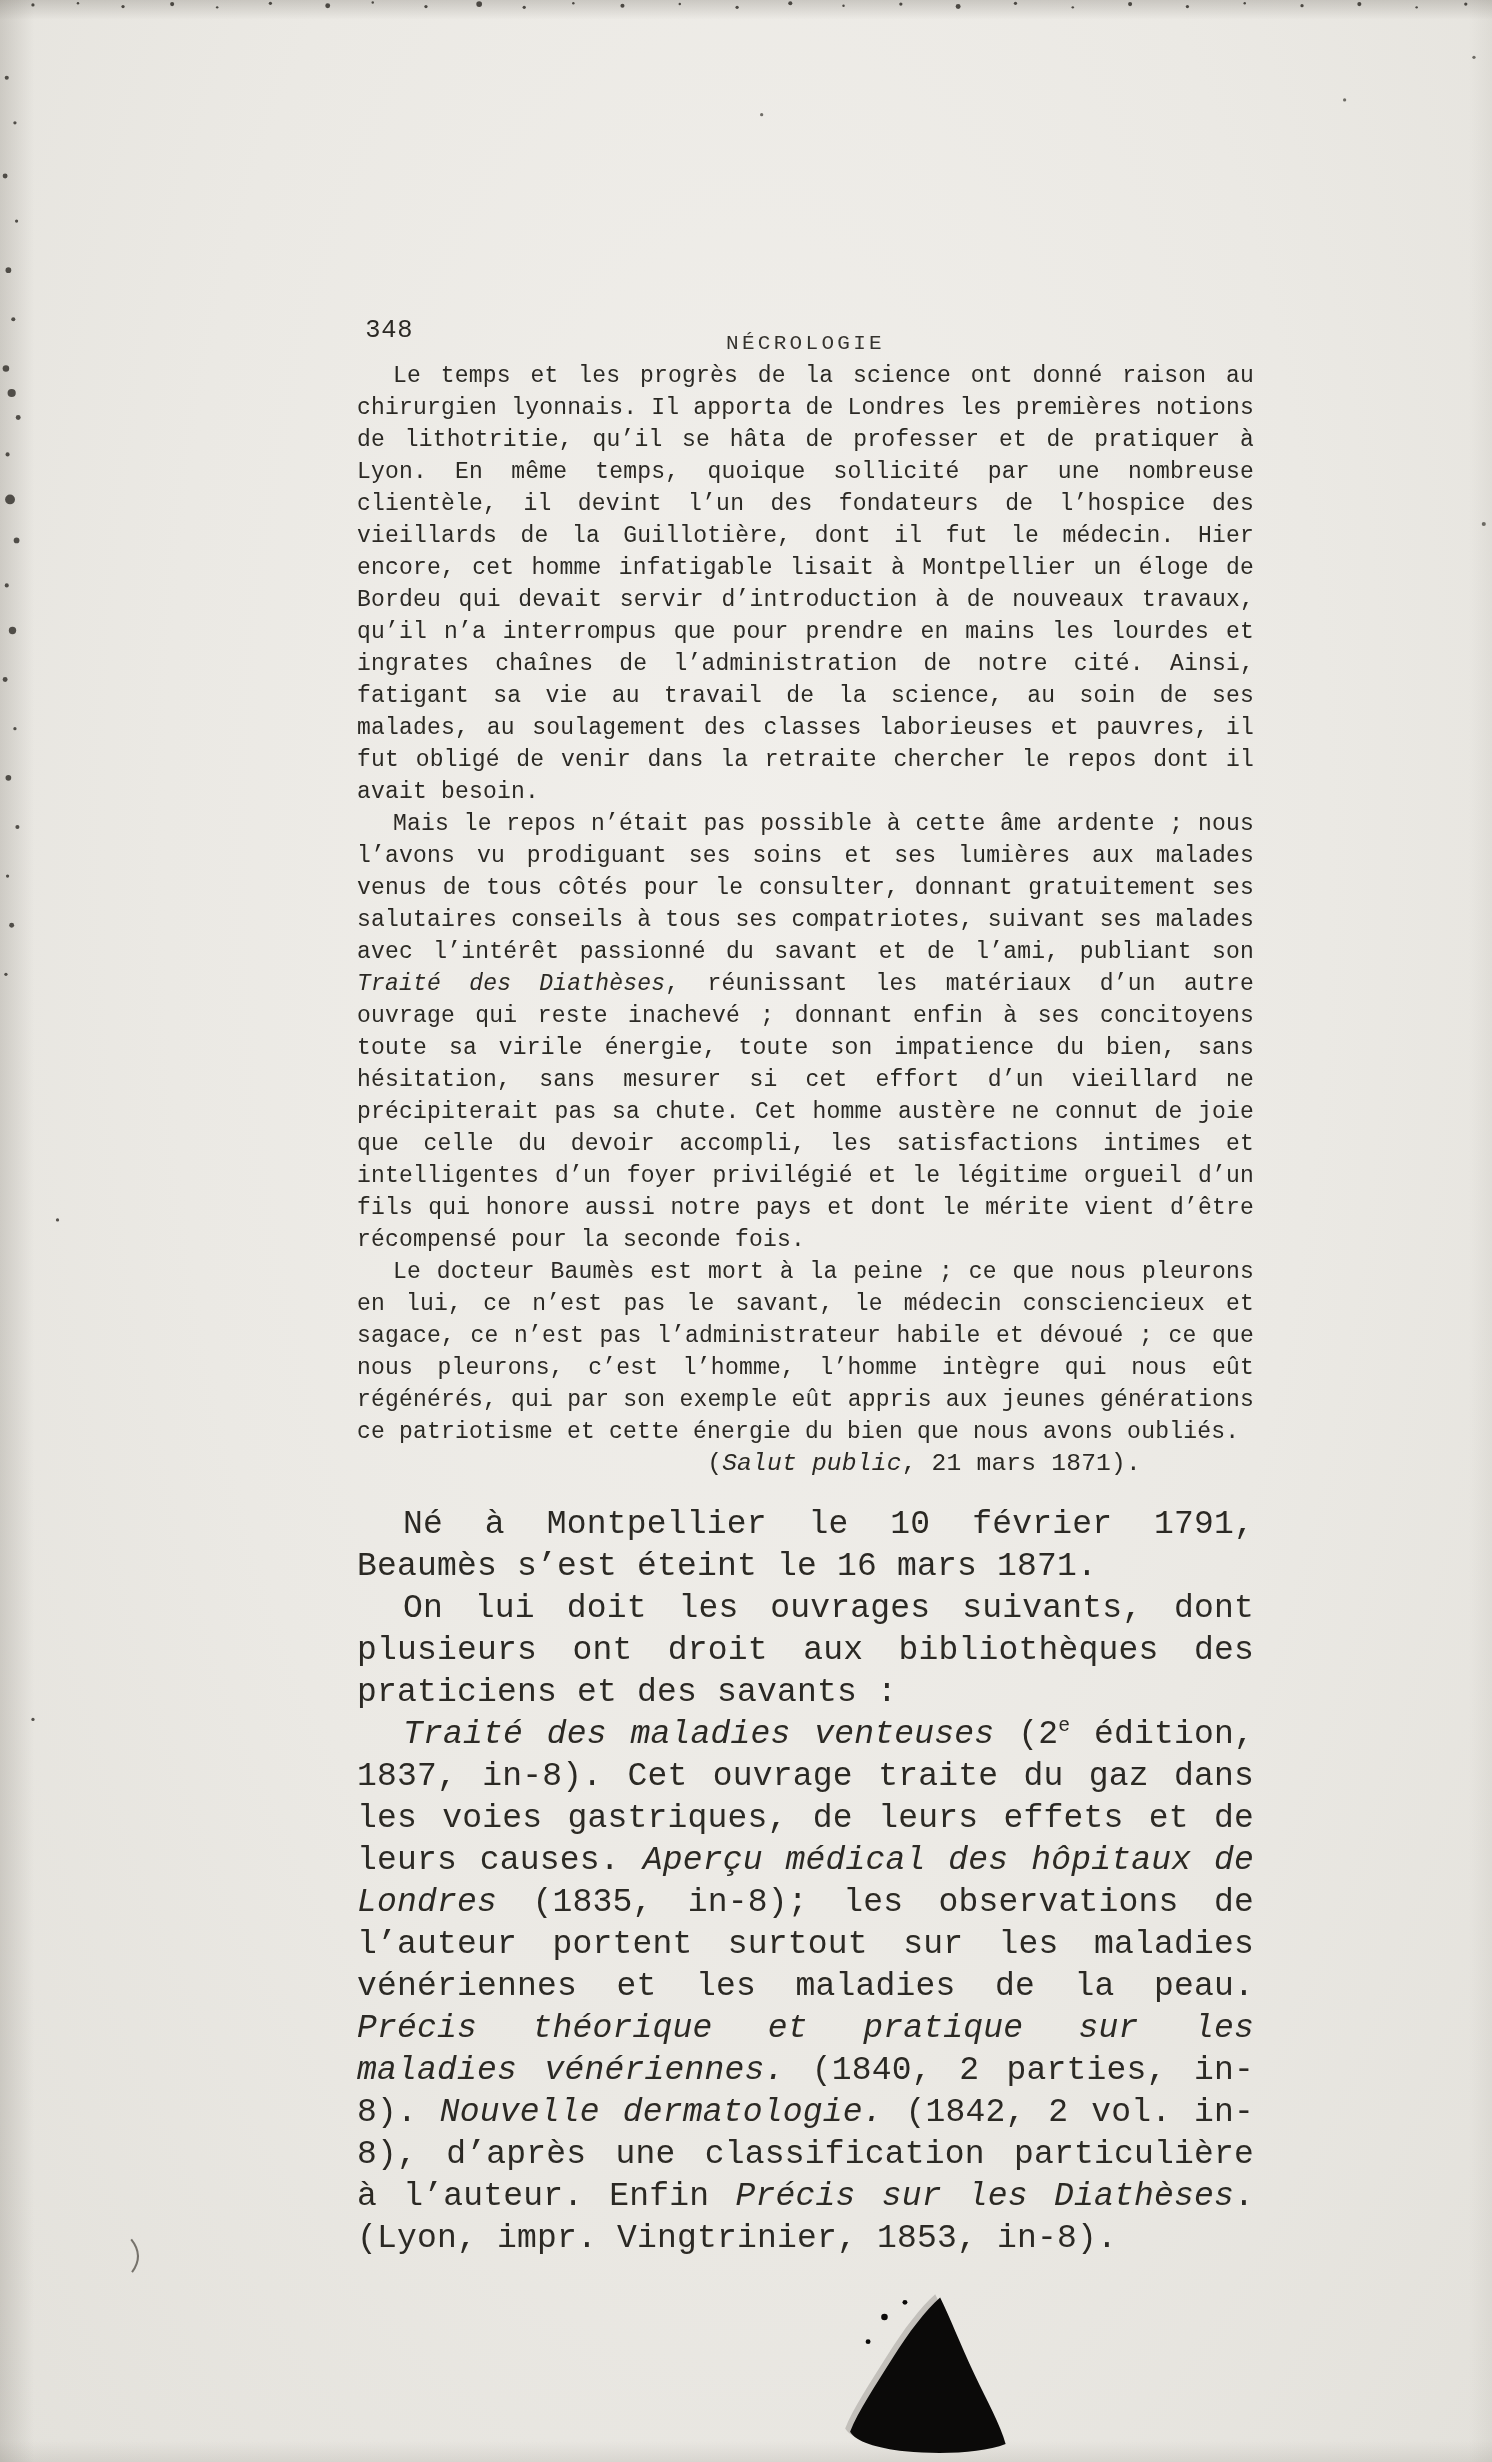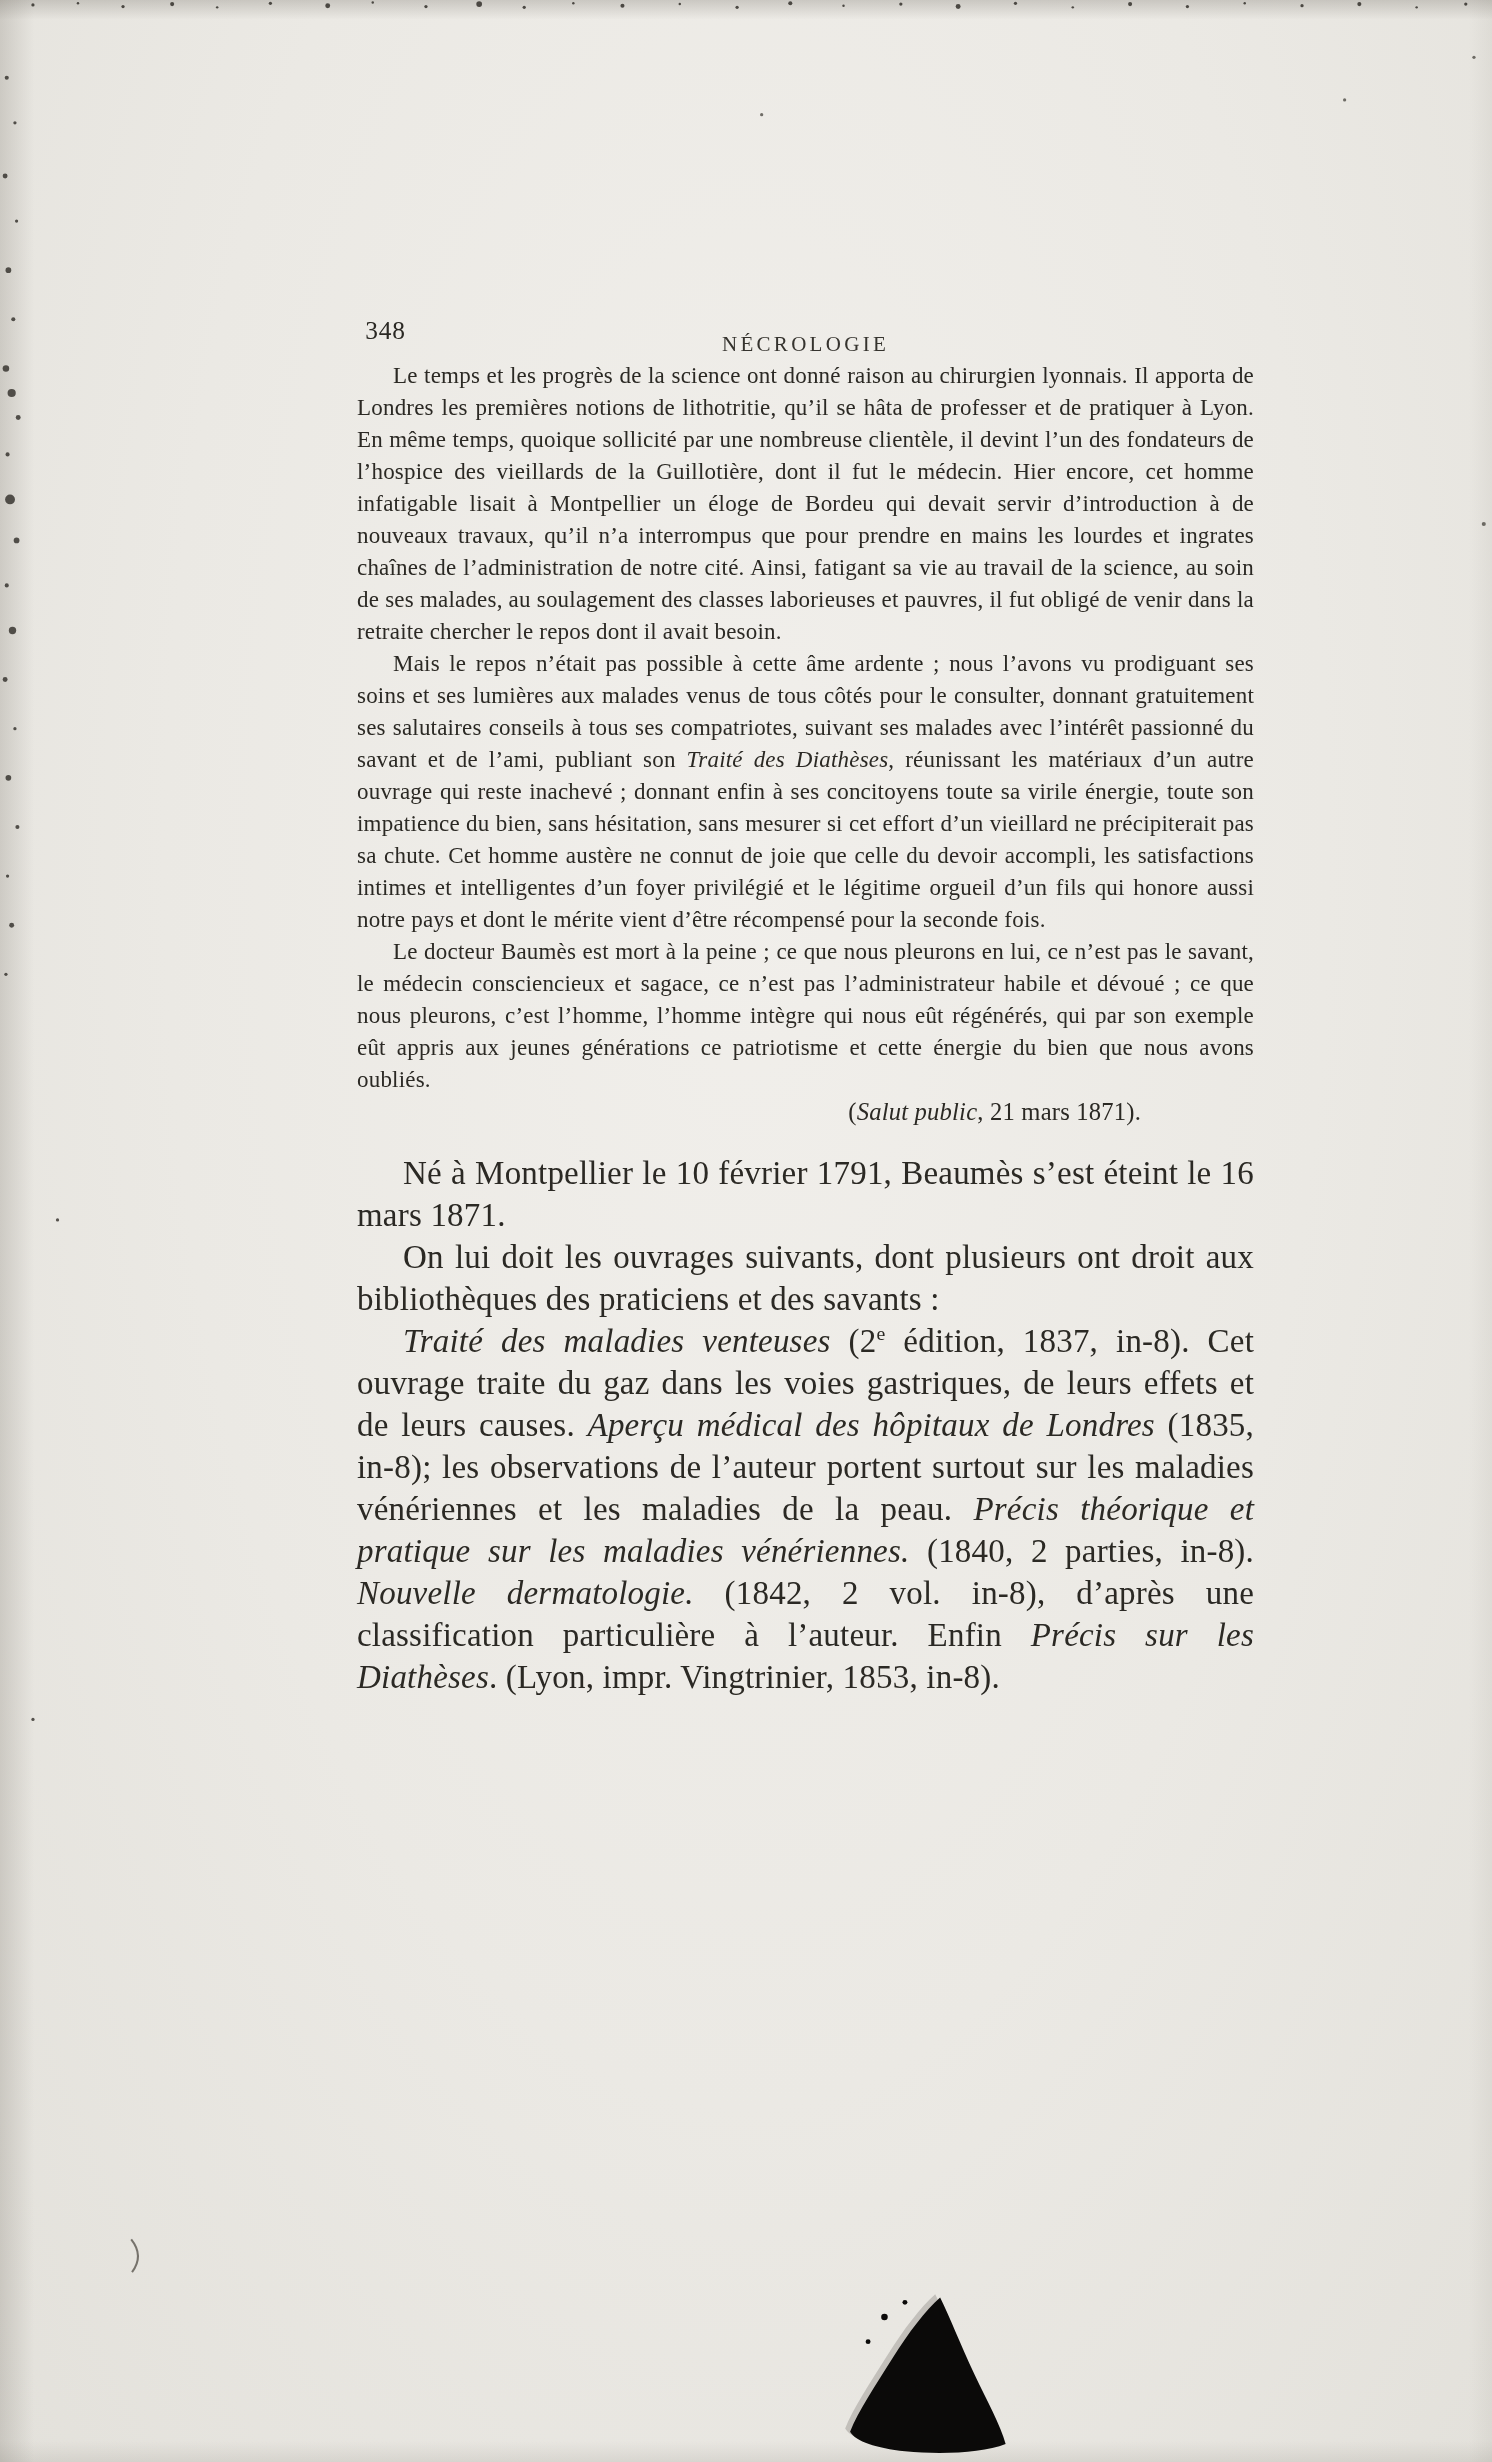--- a/index.html
+++ b/index.html
@@ -3,21 +3,21 @@
 <meta charset="utf-8">
 <style>
   html, body { margin: 0; padding: 0; background: #cfcdc8; }
   .page {
     position: relative;
     width: 1493px;
     height: 2462px;
     margin: 0 auto;
     overflow: hidden;
     color: #2b2924;
-    font-family: Liberation Serif, serif;
+    font-family: Liberation Mono, monospace;
     background:
       linear-gradient(90deg, rgba(110,104,94,0.22), rgba(110,104,94,0) 34px),
       linear-gradient(180deg, rgba(100,95,86,0.25), rgba(100,95,86,0) 19.7px),
       linear-gradient(0deg, rgba(100,95,86,0.12), rgba(100,95,86,0) 21px),
       linear-gradient(270deg, rgba(110,104,94,0.08), rgba(110,104,94,0) 24.6px),
       radial-gradient(ellipse at 50% 35%, #f1efeb 0%, #ebe9e4 55%, #e3e1db 100%);
   }
   .noise { position: absolute; inset: 0; pointer-events: none; }
   .header-row { position: absolute; top: 314px; left: 357px; width: 897px; height: 33px; }
   .pagenum { position: absolute; left: 8.2px; top: 1.6px; font-size: 25.4px; letter-spacing: 0.8px; }

